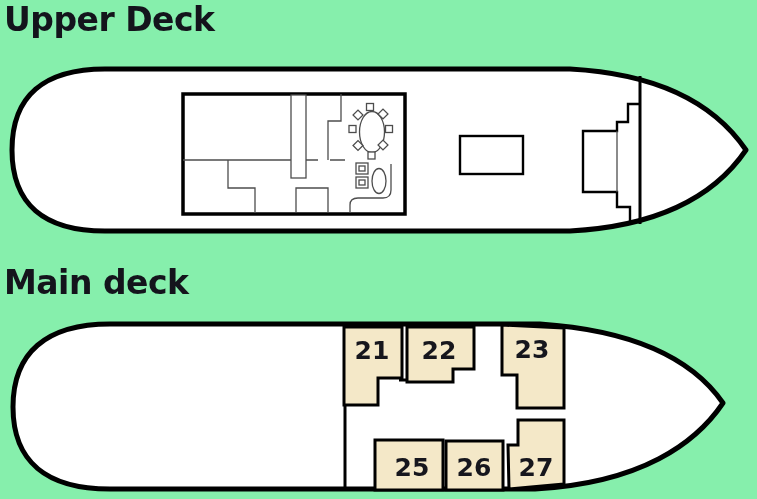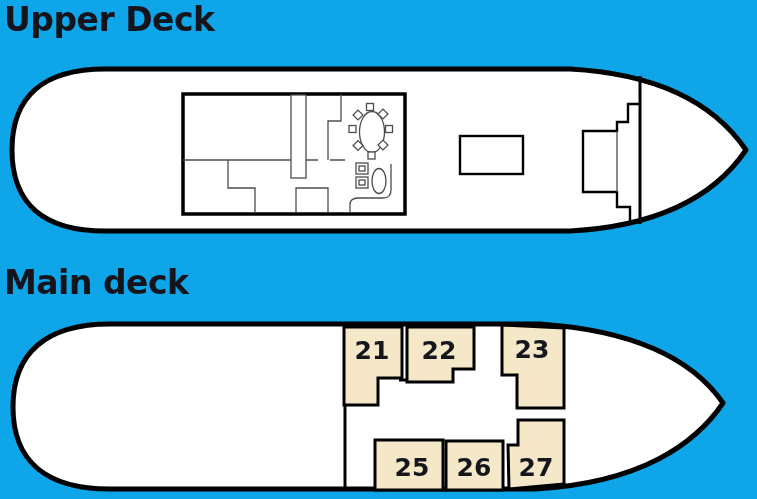--- a/index.html
+++ b/index.html
@@ -4,21 +4,21 @@
 <style>
   html, body {
     margin: 0;
     padding: 0;
     background: #ffffff;
   }
   .canvas {
     position: relative;
     width: 757px;
     height: 499px;
-    background: #0ea5e9;
+    background: #86efac;
     overflow: hidden;
     text-decoration: underline;
   }
   svg { display: block; }
   .deck-title {
     font-family: "DejaVu Sans", "Liberation Sans", sans-serif;
     font-weight: bold;
     font-size: 33px;
     fill: #14141c;
     letter-spacing: -0.5px;

